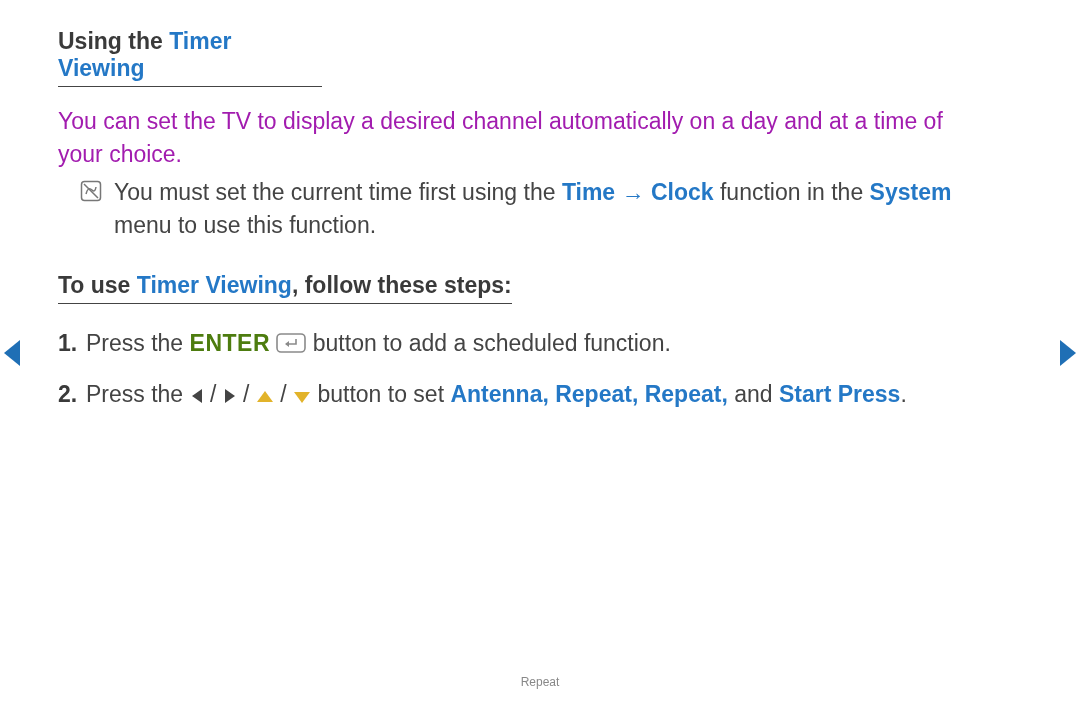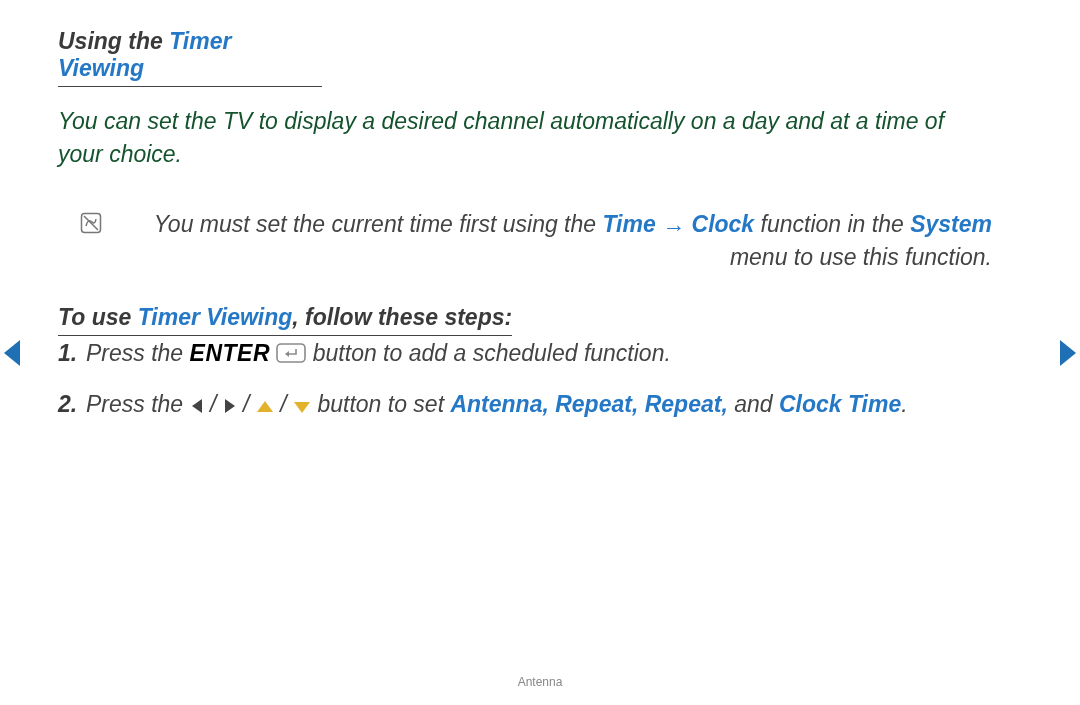--- a/index.html
+++ b/index.html
@@ -5,62 +5,62 @@
   * { box-sizing: border-box; margin: 0; padding: 0; }
   html, body { width: 1080px; height: 705px; overflow: hidden; }
   body {
     font-family: Arial, Helvetica, sans-serif;
     background: #ffffff;
     color: #3a3a3a;
     position: relative;
   }
   .page {
     padding: 28px 88px 0 58px;
-    font-style: italic;
   }
   .heading {
     font-size: 23px;
     font-weight: bold;
     border-bottom: 1.5px solid #444;
     display: inline-block;
     padding-bottom: 4px;
     margin-bottom: 18px;
     width: 264px;
   }
   .heading .accent { color: #2478c6; }
   .intro {
     font-size: 23px;
     line-height: 1.45;
-    color: #14532d;
-    margin-bottom: 36px;
+    color: #a21caf;
+    margin-bottom: 4px;
   }
   .note {
     display: flex;
     align-items: flex-start;
     font-size: 23px;
     line-height: 1.45;
     color: #444;
     padding-left: 22px;
     margin-bottom: 30px;
   }
   .note-icon {
     flex: 0 0 auto;
     margin-right: 12px;
     margin-top: 4px;
   }
   .note-icon svg { display: block; }
-  .note-body { flex: 1 1 auto; text-align: right; }
+  .note-body { flex: 1 1 auto; }
   .accent { color: #2478c6; font-weight: bold; }
   .arrow-sep { color: #2478c6; font-weight: bold; }
   .subheading {
     font-size: 23px;
     font-weight: bold;
     border-bottom: 1.5px solid #444;
     display: inline-block;
     padding-bottom: 4px;
+    margin-bottom: 22px;
   }
   .subheading .accent { color: #2478c6; }
   ol.steps {
     list-style: none;
     font-size: 23px;
     color: #444;
     line-height: 1.5;
   }
   ol.steps li {
     display: flex;
@@ -68,21 +68,21 @@
     margin-bottom: 14px;
   }
   ol.steps li .num {
     font-weight: bold;
     min-width: 28px;
     color: #3a3a3a;
   }
   ol.steps li .body { flex: 1; }
   .enter-label {
     font-weight: bold;
-    color: #000000;
+    color: #4d7c0f;
     letter-spacing: 0.5px;
   }
   .enter-icon, .tri-icon {
     display: inline-block;
     vertical-align: -2px;
   }
   .nav-left, .nav-right {
     position: absolute;
     top: 50%;
     transform: translateY(-50%);
@@ -150,31 +150,31 @@
       <span class="num">2.</span>
       <span class="body">
         <span>Press the </span><span class="tri-icon"><svg width="14" height="16" viewBox="0 0 14 16">
               <path d="M12 1 L2 8 L12 15 Z" fill="#444"></path>
             </svg></span><span> / </span><span class="tri-icon"><svg width="14" height="16" viewBox="0 0 14 16">
               <path d="M2 1 L12 8 L2 15 Z" fill="#444"></path>
             </svg></span><span> / </span><span class="tri-icon"><svg width="18" height="14" viewBox="0 0 18 14">
               <path d="M9 1 L17 12 L1 12 Z" fill="#e2b32a"></path>
             </svg></span><span> / </span><span class="tri-icon"><svg width="18" height="14" viewBox="0 0 18 14">
               <path d="M1 2 L17 2 L9 13 Z" fill="#e2b32a"></path>
-            </svg></span><span> button to set </span><span class="accent">Antenna, Repeat, Repeat,</span><span> and </span><span class="accent">Clock Time</span><span>.</span>
+            </svg></span><span> button to set </span><span class="accent">Antenna, Repeat, Repeat,</span><span> and </span><span class="accent">Start Press</span><span>.</span>
       </span>
     </li>
   </ol>
 
 </div>
 
 <div class="nav-left">
   <svg width="22" height="30" viewBox="0 0 22 30">
       <path d="M20 2 L4 15 L20 28 Z" fill="#1f6fb5"></path>
     </svg>
 </div>
 <div class="nav-right">
   <svg width="22" height="30" viewBox="0 0 22 30">
       <path d="M2 2 L18 15 L2 28 Z" fill="#1f6fb5"></path>
     </svg>
 </div>
 
-<div class="footer-lang">Antenna</div>
+<div class="footer-lang">Repeat</div>
 
 </body></html>

